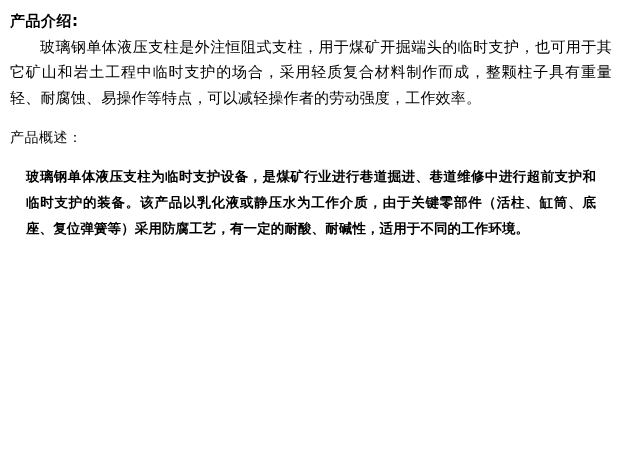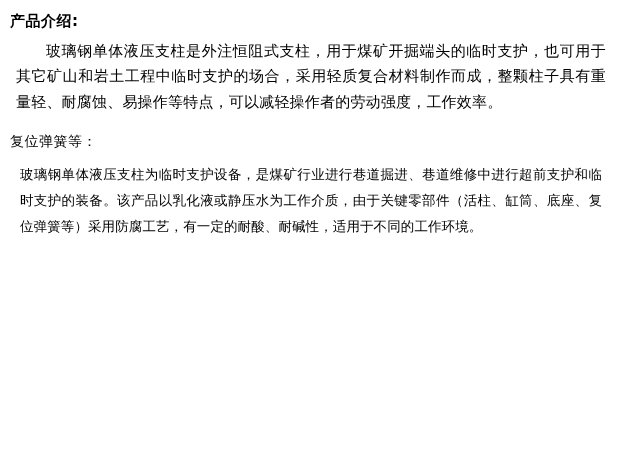--- a/index.html
+++ b/index.html
@@ -26,21 +26,21 @@
     font-weight: bold;
     line-height: 1.5;
     margin: 0 0 2px 0;
     letter-spacing: 0.5px;
   }
   .body-block {
     font-size: 15px;
     line-height: 1.72;
     text-align: justify;
     text-justify: inter-ideograph;
-    margin: 6px;
+    margin: 0;
     letter-spacing: 0.2px;
   }
   .body-block p {
     margin: 0;
     text-indent: 2em;
   }
   .subheading {
     font-size: 14px;
     line-height: 1.6;
     margin: 14px 0 6px 0;
@@ -48,34 +48,35 @@
   }
   .desc-block {
     font-size: 13.5px;
     line-height: 1.92;
     text-align: justify;
     text-justify: inter-ideograph;
     margin: 0;
     letter-spacing: 0.1px;
   }
   .desc-block p {
-    margin: 10px;
+    margin: 16px;
     text-indent: 0;
+    font-weight: bold;
   }
 </style>
 </head>
 <body>
 
 <div class="page">
 
   <div class="heading">产品介绍:</div>
 
   <div class="body-block">
     <p>玻璃钢单体液压支柱是外注恒阻式支柱，用于煤矿开掘端头的临时支护，也可用于其它矿山和岩土工程中临时支护的场合，采用轻质复合材料制作而成，整颗柱子具有重量轻、耐腐蚀、易操作等特点，可以减轻操作者的劳动强度，工作效率。</p>
   </div>
 
-  <div class="subheading">复位弹簧等：</div>
+  <div class="subheading">产品概述：</div>
 
   <div class="desc-block">
     <p>玻璃钢单体液压支柱为临时支护设备，是煤矿行业进行巷道掘进、巷道维修中进行超前支护和临时支护的装备。该产品以乳化液或静压水为工作介质，由于关键零部件（活柱、缸筒、底座、复位弹簧等）采用防腐工艺，有一定的耐酸、耐碱性，适用于不同的工作环境。</p>
   </div>
 
 </div>
 
 </body></html>

